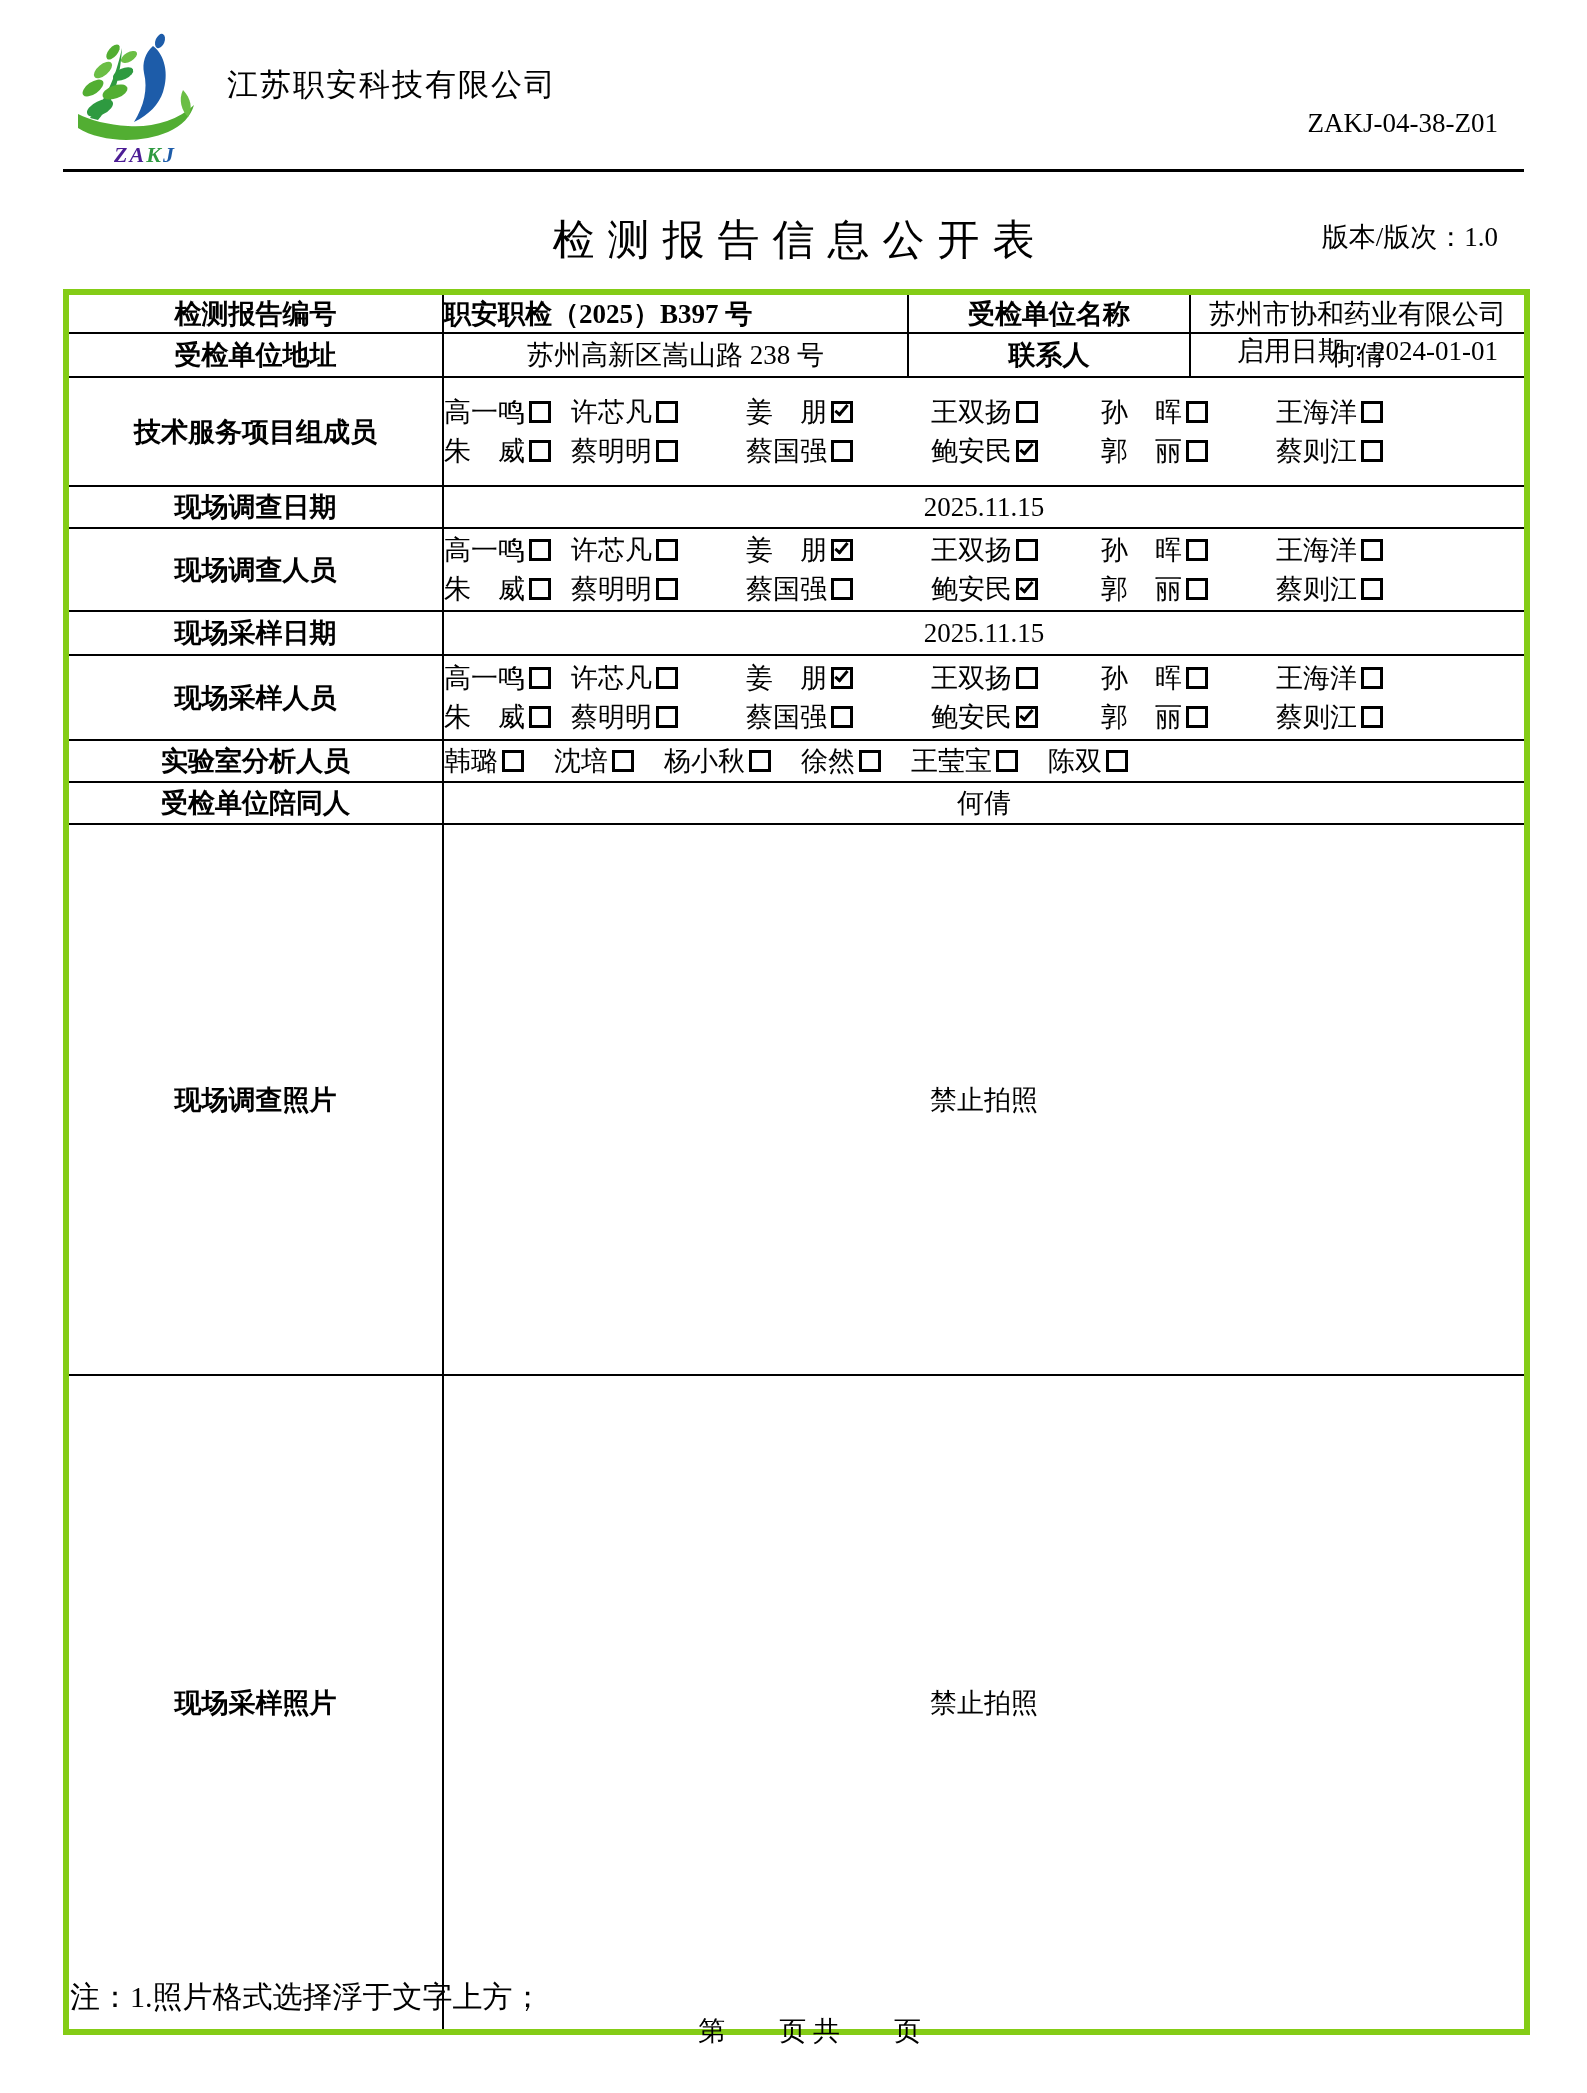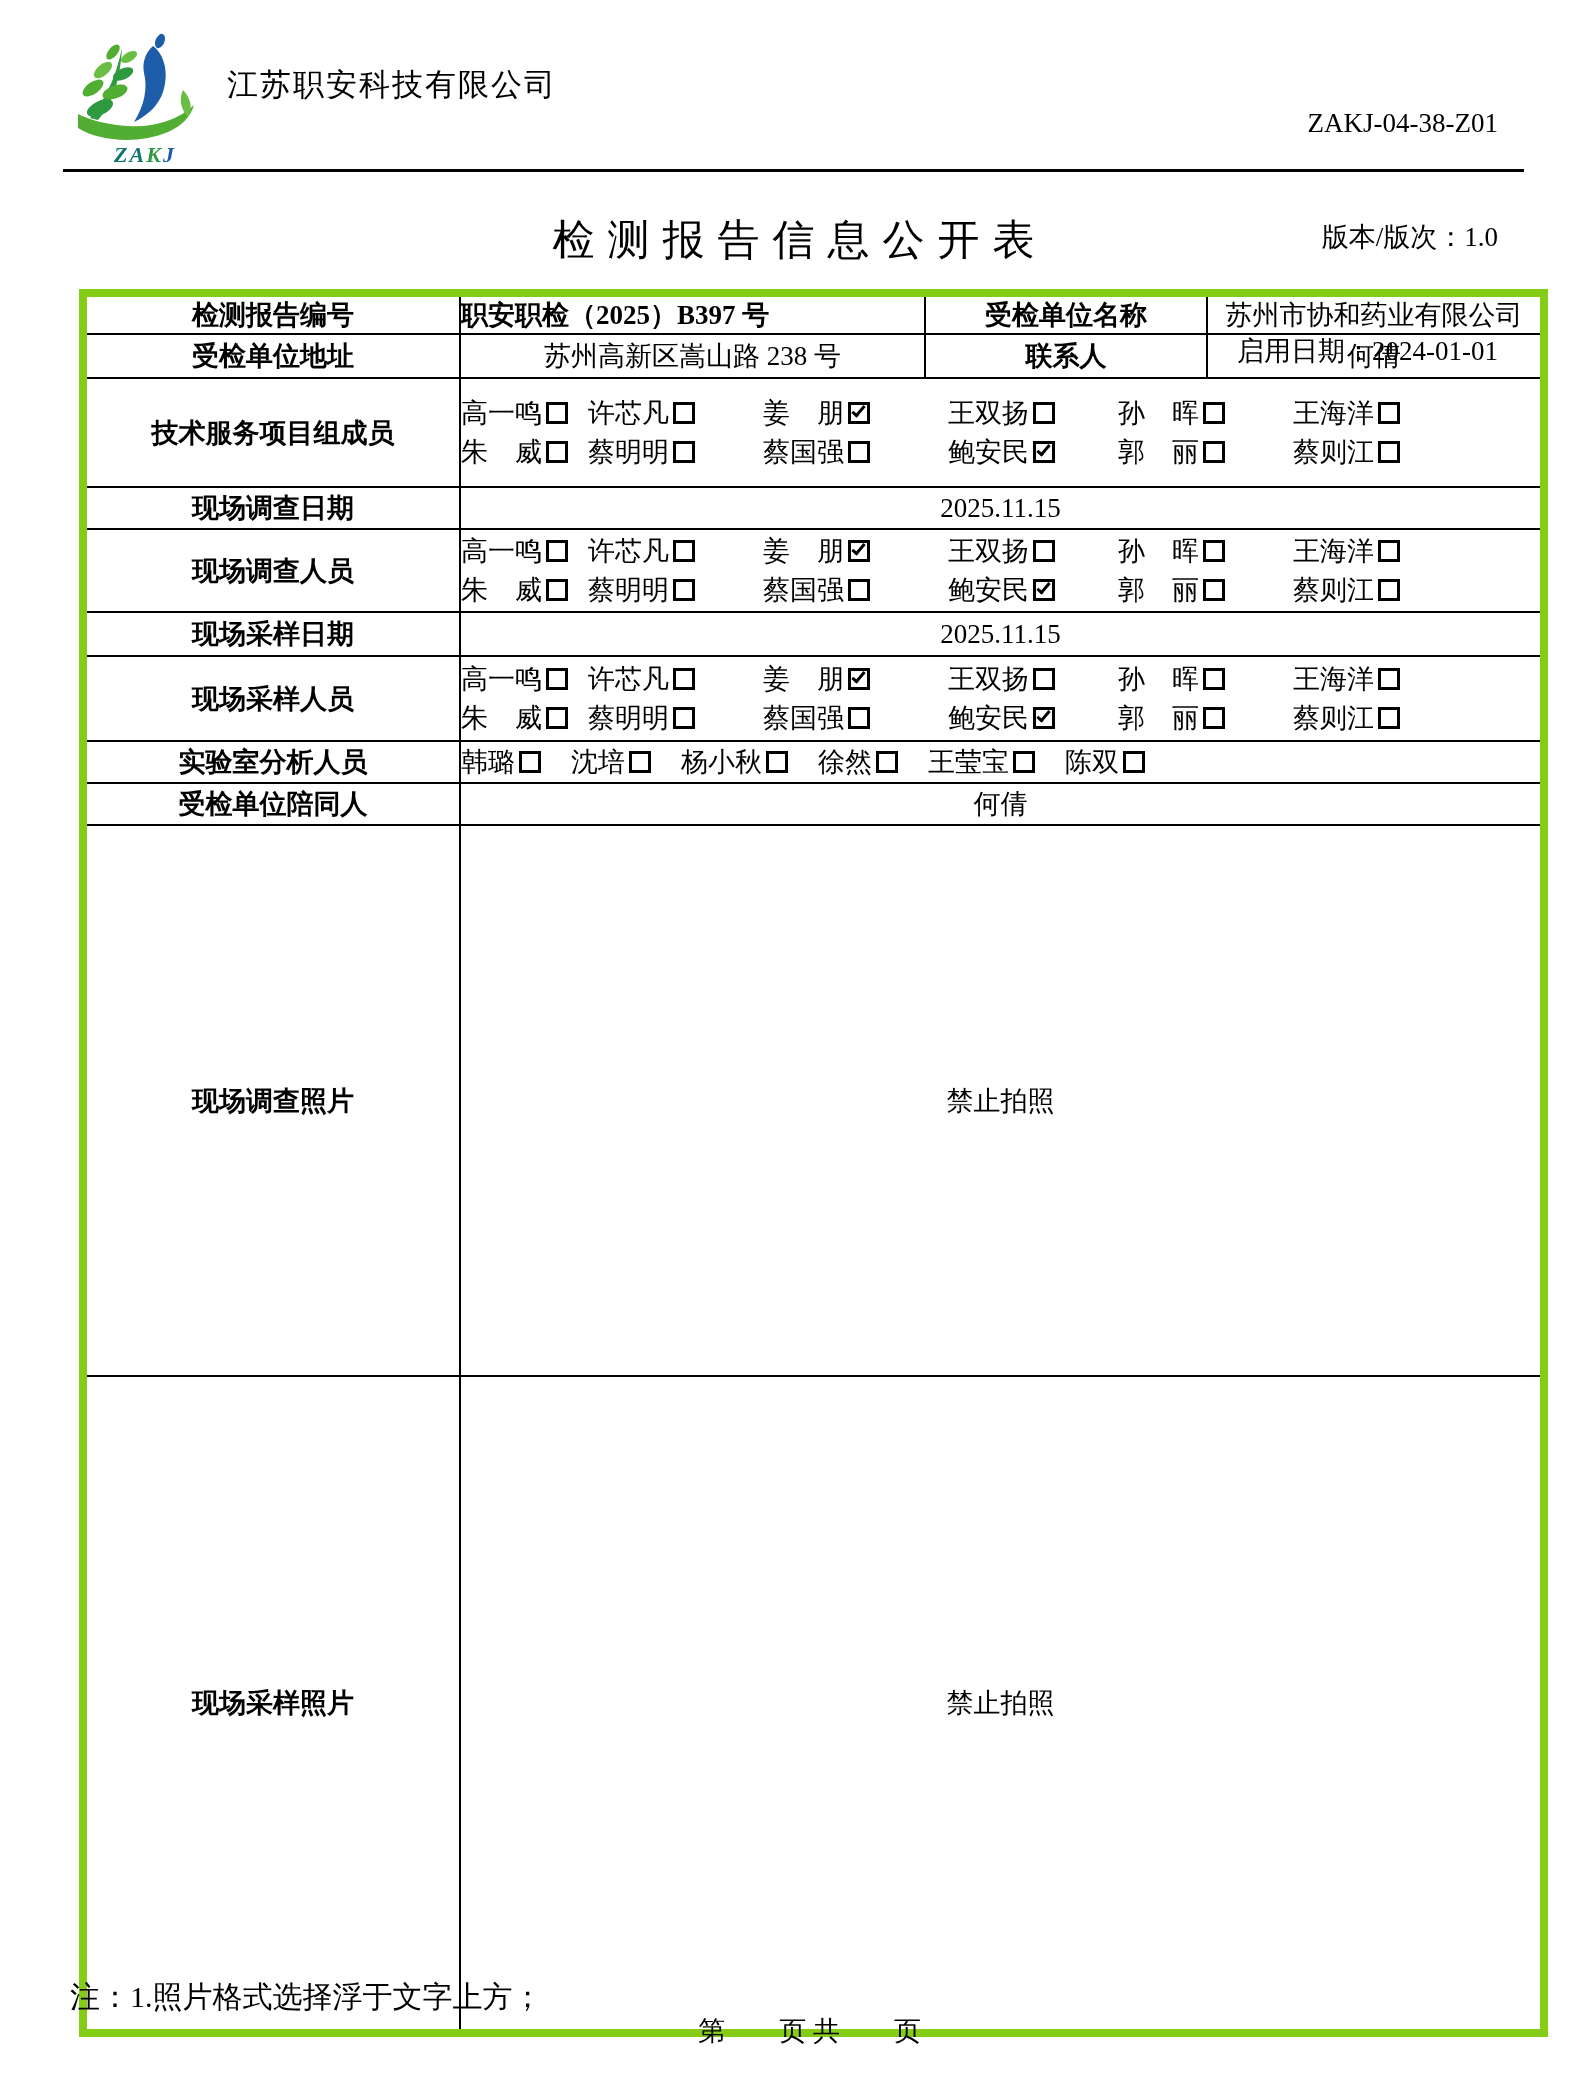--- a/index.html
+++ b/index.html
@@ -26,23 +26,23 @@
   .header-rule { position:absolute; left:63px; top:169px; width:1461px; height:3px; background:#000; }
 
   
   .doc-title {
     position:absolute; left:0; top:212px; width:1587px; text-align:center;
     font-size:42px; font-weight:normal; letter-spacing:13px; text-indent:13px;
   }
 
   
   table.main {
-    position:absolute; left:79px; top:289px; width:1461px;
+    position:absolute; left:63px; top:289px; width:1461px;
     border-collapse:collapse; table-layout:fixed;
-    border:8px solid #84cc16;
+    border:6px solid #84cc16;
   }
   table.main td {
     border:2px solid #000; font-size:27px; vertical-align:middle;
     overflow:hidden; padding:0;
   }
   td.lbl { font-weight:bold; text-align:center; }
   td.val-center { text-align:center; }
   td.val-left { text-align:left; padding-left:15px; }
   td.bold { font-weight:bold; }
 
@@ -88,21 +88,21 @@
       <path d="M20,86 C35,68 45,48 52,16 C50,50 42,72 28,88 Z" fill="#2E9A40"></path>
       <ellipse cx="30" cy="76" rx="14" ry="7" fill="#2E9A40" transform="rotate(-25 30 76)"></ellipse>
       <ellipse cx="23" cy="56" rx="12" ry="6" fill="#52AE32" transform="rotate(-35 23 56)"></ellipse>
       <ellipse cx="45" cy="60" rx="13" ry="6.5" fill="#52AE32" transform="rotate(-20 45 60)"></ellipse>
       <ellipse cx="33" cy="38" rx="11" ry="5.5" fill="#6BBE45" transform="rotate(-40 33 38)"></ellipse>
       <ellipse cx="53" cy="42" rx="11" ry="5.5" fill="#2E9A40" transform="rotate(-25 53 42)"></ellipse>
       <ellipse cx="43" cy="20" rx="9" ry="4.5" fill="#52AE32" transform="rotate(-50 43 20)"></ellipse>
       <ellipse cx="59" cy="25" rx="9" ry="4.5" fill="#6BBE45" transform="rotate(-30 59 25)"></ellipse>
     </svg>
   </div>
-  <div class="logo-zakj"><span style="color:#0f766e">ZA</span><span style="color:#2E9A40">K</span><span style="color:#1D5CA9">J</span></div>
+  <div class="logo-zakj"><span style="color:#4c1d95">ZA</span><span style="color:#2E9A40">K</span><span style="color:#1D5CA9">J</span></div>
 
   <div class="company-name">江苏职安科技有限公司</div>
 
   <div class="doc-info">
     <div>ZAKJ-04-38-Z01</div>
     <div>版本/版次：1.0</div>
     <div>启用日期：2024-01-01</div>
   </div>
 
   <div class="header-rule"></div>

